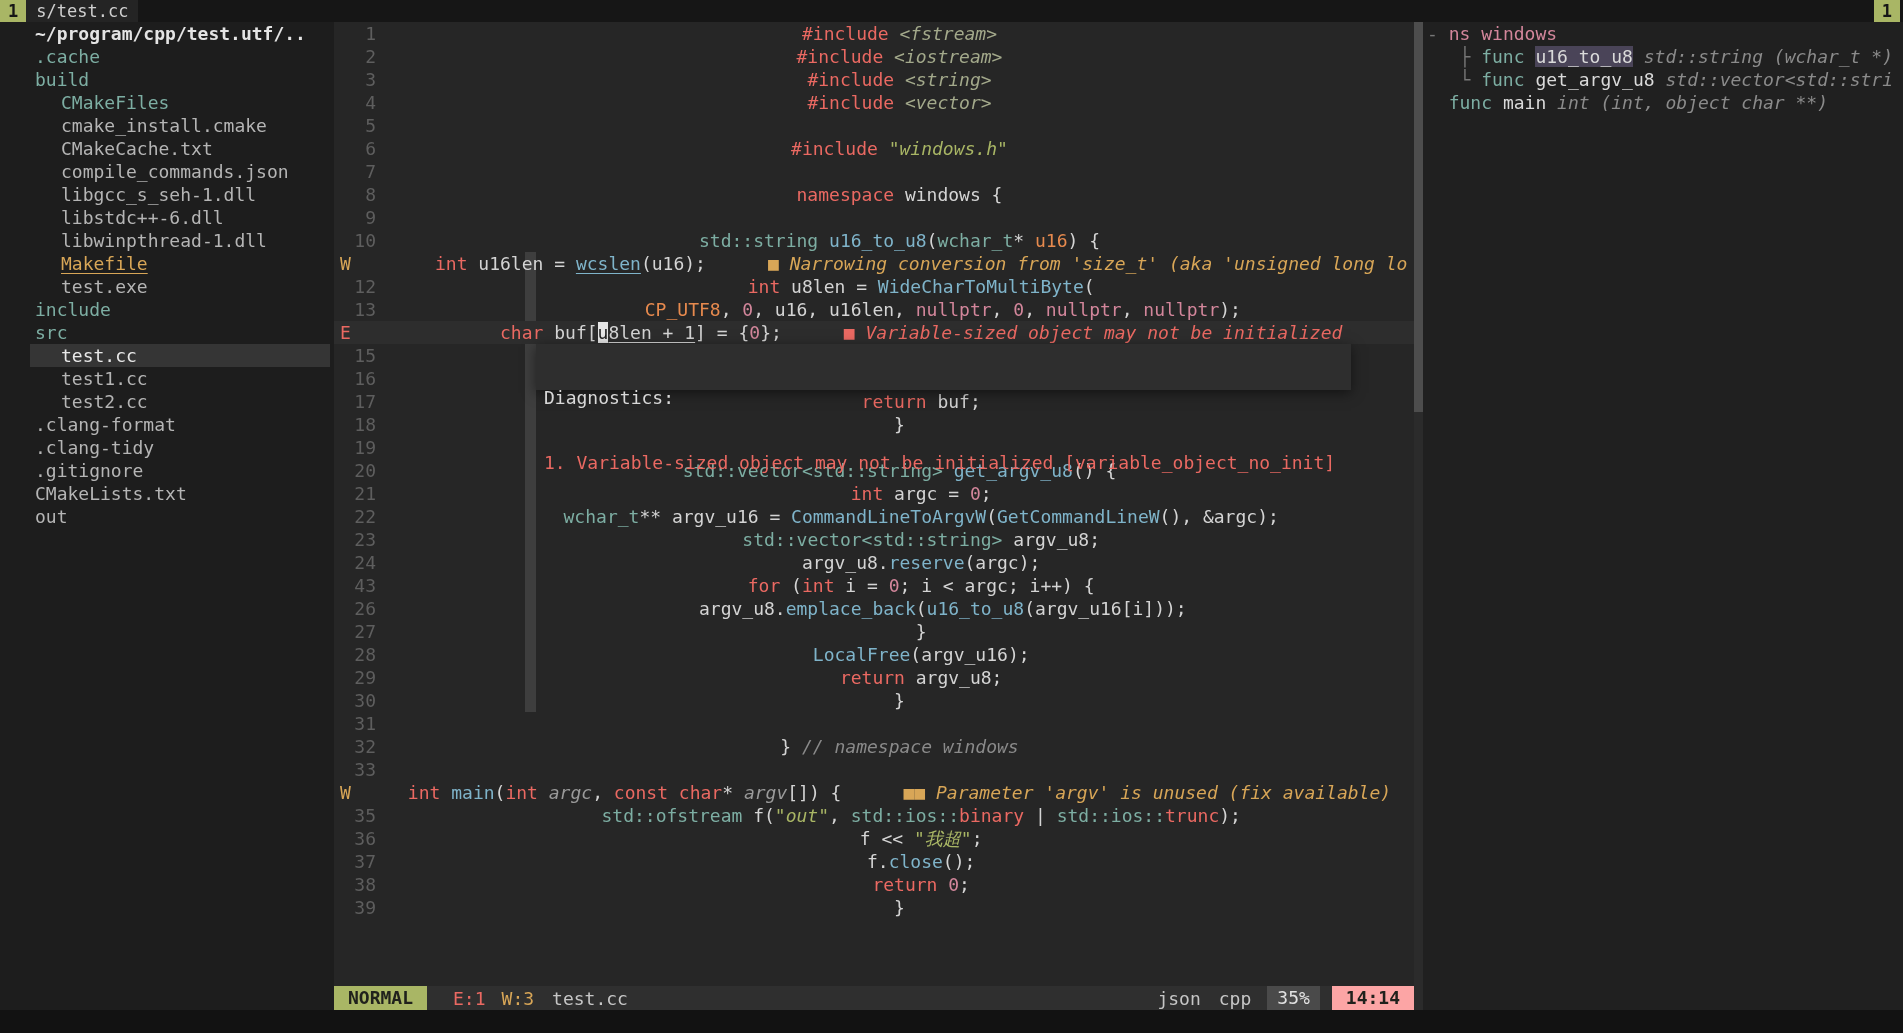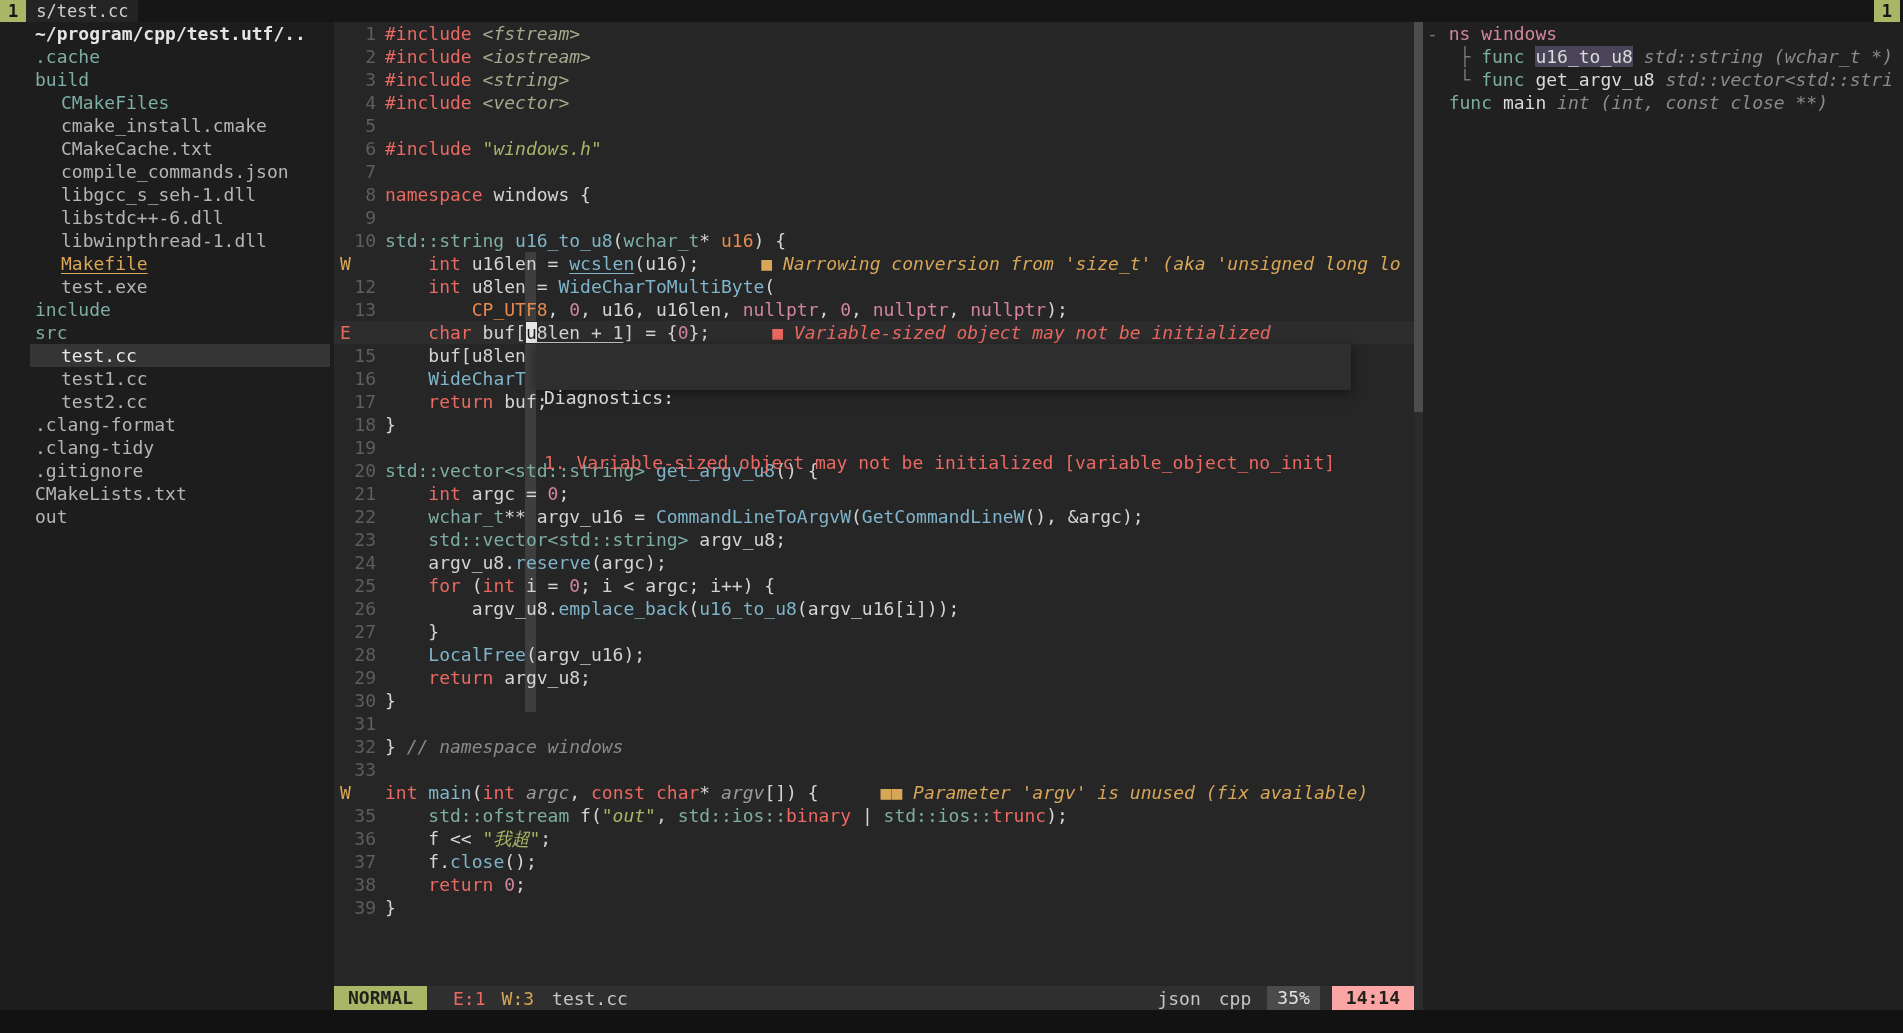--- a/index.html
+++ b/index.html
@@ -27,21 +27,21 @@
 
   
   .editor { position:absolute; left:334px; top:22px; width:1080px; height:964px; background:#262626; overflow:hidden; }
   .cursor-col { position:absolute; left:191px; top:230px; width:11px; height:460px; background:#3e3e3e; }
   .code-line { display:flex; height:23px; line-height:23px; white-space:pre; position:relative; }
   .code-line.cursorline { background:#2d2d2d; }
   .gutter { flex:0 0 51px; display:flex; }
   .sign { width:16px; padding-left:6px; }
   .sign-w { color:#d8a657; } .sign-e { color:#ea6962; }
   .lnum { flex:1; text-align:right; padding-right:9px; color:#5e5e5e; }
-  .code-text { flex:1; overflow:hidden; }
+  .code-text { flex:1; overflow:hidden;text-align:center; }
   .tk-fg  { color:#d4d4d4; }
   .tk-kw  { color:#ea6962; }
   .tk-type{ color:#7daea3; }
   .tk-fn  { color:#7fb4ca; }
   .tk-mac { color:#e78a4e; }
   .tk-num { color:#d3869b; }
   .tk-str { color:#a9b665; font-style:italic; }
   .tk-inc { color:#a3a98b; font-style:italic; }
   .tk-cmt { color:#8a8a8a; font-style:italic; }
   .tk-dim { color:#9a9a9a; font-style:italic; }
@@ -147,21 +147,21 @@
         <div class="code-line"><span class="gutter"><span class="sign"></span><span class="lnum">15</span></span><span class="code-text"><span class="tk-fg">    buf[u8len</span></span></div>
         <div class="code-line"><span class="gutter"><span class="sign"></span><span class="lnum">16</span></span><span class="code-text"><span class="tk-fg">    </span><span class="tk-fn">WideCharT</span></span></div>
         <div class="code-line"><span class="gutter"><span class="sign"></span><span class="lnum">17</span></span><span class="code-text"><span class="tk-fg">    </span><span class="tk-kw">return</span><span class="tk-fg"> buf;</span></span></div>
         <div class="code-line"><span class="gutter"><span class="sign"></span><span class="lnum">18</span></span><span class="code-text"><span class="tk-fg">}</span></span></div>
         <div class="code-line"><span class="gutter"><span class="sign"></span><span class="lnum">19</span></span><span class="code-text"></span></div>
         <div class="code-line"><span class="gutter"><span class="sign"></span><span class="lnum">20</span></span><span class="code-text"><span class="tk-type">std::vector&lt;std::string&gt;</span><span class="tk-fg"> </span><span class="tk-fn">get_argv_u8</span><span class="tk-fg">() {</span></span></div>
         <div class="code-line"><span class="gutter"><span class="sign"></span><span class="lnum">21</span></span><span class="code-text"><span class="tk-fg">    </span><span class="tk-kw">int</span><span class="tk-fg"> argc = </span><span class="tk-num">0</span><span class="tk-fg">;</span></span></div>
         <div class="code-line"><span class="gutter"><span class="sign"></span><span class="lnum">22</span></span><span class="code-text"><span class="tk-fg">    </span><span class="tk-type">wchar_t</span><span class="tk-fg">** argv_u16 = </span><span class="tk-fn">CommandLineToArgvW</span><span class="tk-fg">(</span><span class="tk-fn">GetCommandLineW</span><span class="tk-fg">(), &amp;argc);</span></span></div>
         <div class="code-line"><span class="gutter"><span class="sign"></span><span class="lnum">23</span></span><span class="code-text"><span class="tk-fg">    </span><span class="tk-type">std::vector&lt;std::string&gt;</span><span class="tk-fg"> argv_u8;</span></span></div>
         <div class="code-line"><span class="gutter"><span class="sign"></span><span class="lnum">24</span></span><span class="code-text"><span class="tk-fg">    argv_u8.</span><span class="tk-fn">reserve</span><span class="tk-fg">(argc);</span></span></div>
-        <div class="code-line"><span class="gutter"><span class="sign"></span><span class="lnum">25</span></span><span class="code-text"><span class="tk-fg">    </span><span class="tk-kw">for</span><span class="tk-fg"> (</span><span class="tk-kw">int</span><span class="tk-fg"> i = </span><span class="tk-num">0</span><span class="tk-fg">; i &lt; argc; i++) {</span></span></div>
+        <div class="code-line"><span class="gutter"><span class="sign"></span><span class="lnum">43</span></span><span class="code-text"><span class="tk-fg">    </span><span class="tk-kw">for</span><span class="tk-fg"> (</span><span class="tk-kw">int</span><span class="tk-fg"> i = </span><span class="tk-num">0</span><span class="tk-fg">; i &lt; argc; i++) {</span></span></div>
         <div class="code-line"><span class="gutter"><span class="sign"></span><span class="lnum">26</span></span><span class="code-text"><span class="tk-fg">        argv_u8.</span><span class="tk-fn">emplace_back</span><span class="tk-fg">(</span><span class="tk-fn">u16_to_u8</span><span class="tk-fg">(argv_u16[i]));</span></span></div>
         <div class="code-line"><span class="gutter"><span class="sign"></span><span class="lnum">27</span></span><span class="code-text"><span class="tk-fg">    }</span></span></div>
         <div class="code-line"><span class="gutter"><span class="sign"></span><span class="lnum">28</span></span><span class="code-text"><span class="tk-fg">    </span><span class="tk-fn">LocalFree</span><span class="tk-fg">(argv_u16);</span></span></div>
         <div class="code-line"><span class="gutter"><span class="sign"></span><span class="lnum">29</span></span><span class="code-text"><span class="tk-fg">    </span><span class="tk-kw">return</span><span class="tk-fg"> argv_u8;</span></span></div>
         <div class="code-line"><span class="gutter"><span class="sign"></span><span class="lnum">30</span></span><span class="code-text"><span class="tk-fg">}</span></span></div>
         <div class="code-line"><span class="gutter"><span class="sign"></span><span class="lnum">31</span></span><span class="code-text"></span></div>
         <div class="code-line"><span class="gutter"><span class="sign"></span><span class="lnum">32</span></span><span class="code-text"><span class="tk-fg">} </span><span class="tk-cmt">// namespace windows</span></span></div>
         <div class="code-line"><span class="gutter"><span class="sign"></span><span class="lnum">33</span></span><span class="code-text"></span></div>
         <div class="code-line"><span class="gutter"><span class="sign sign-w">W</span><span class="lnum"></span></span><span class="code-text"><span class="tk-kw">int</span><span class="tk-fg"> </span><span class="tk-fn">main</span><span class="tk-fg">(</span><span class="tk-kw">int</span><span class="tk-fg"> </span><span class="tk-dim">argc</span><span class="tk-fg">, </span><span class="tk-kw">const</span><span class="tk-fg"> </span><span class="tk-kw">char</span><span class="tk-fg">* </span><span class="tk-dim">argv</span><span class="tk-fg">[]) {</span><span class="virt vwarn">■■ Parameter 'argv' is unused (fix available)</span></span></div>
         <div class="code-line"><span class="gutter"><span class="sign"></span><span class="lnum">35</span></span><span class="code-text"><span class="tk-fg">    </span><span class="tk-type">std::ofstream</span><span class="tk-fg"> f(</span><span class="tk-str">"out"</span><span class="tk-fg">, </span><span class="tk-type">std::ios::</span><span class="tk-kw">binary</span><span class="tk-fg"> | </span><span class="tk-type">std::ios::</span><span class="tk-kw">trunc</span><span class="tk-fg">);</span></span></div>
@@ -177,21 +177,21 @@
   </div>
 
   <div class="scrollbar">
     <div class="scroll-thumb"></div>
   </div>
 
   <div class="outline" id="outline">
       <div class="outline-row"><span class="ol-prefix">- </span><span class="ol-kw purple">ns</span> <span class="ol-name purple">windows</span></div>
       <div class="outline-row"><span class="ol-prefix">   ├ </span><span class="ol-kw blue">func</span> <span class="ol-name  hl">u16_to_u8</span> <span class="ol-sig">std::string (wchar_t *)</span></div>
       <div class="outline-row"><span class="ol-prefix">   └ </span><span class="ol-kw blue">func</span> <span class="ol-name ">get_argv_u8</span> <span class="ol-sig">std::vector&lt;std::stri</span></div>
-      <div class="outline-row"><span class="ol-prefix">  </span><span class="ol-kw blue">func</span> <span class="ol-name ">main</span> <span class="ol-sig">int (int, const close **)</span></div>
+      <div class="outline-row"><span class="ol-prefix">  </span><span class="ol-kw blue">func</span> <span class="ol-name ">main</span> <span class="ol-sig">int (int, object char **)</span></div>
     </div>
 
   <div class="statusbar">
     <span class="chip mode">NORMAL</span>
     <span class="sb-err">E:1</span>
     <span class="sb-warn">W:3</span>
     <span class="sb-fname">test.cc</span>
     <span class="sb-spacer"></span>
     <span class="sb-enc">utf-8</span>
     <span class="sb-eol">json</span>

